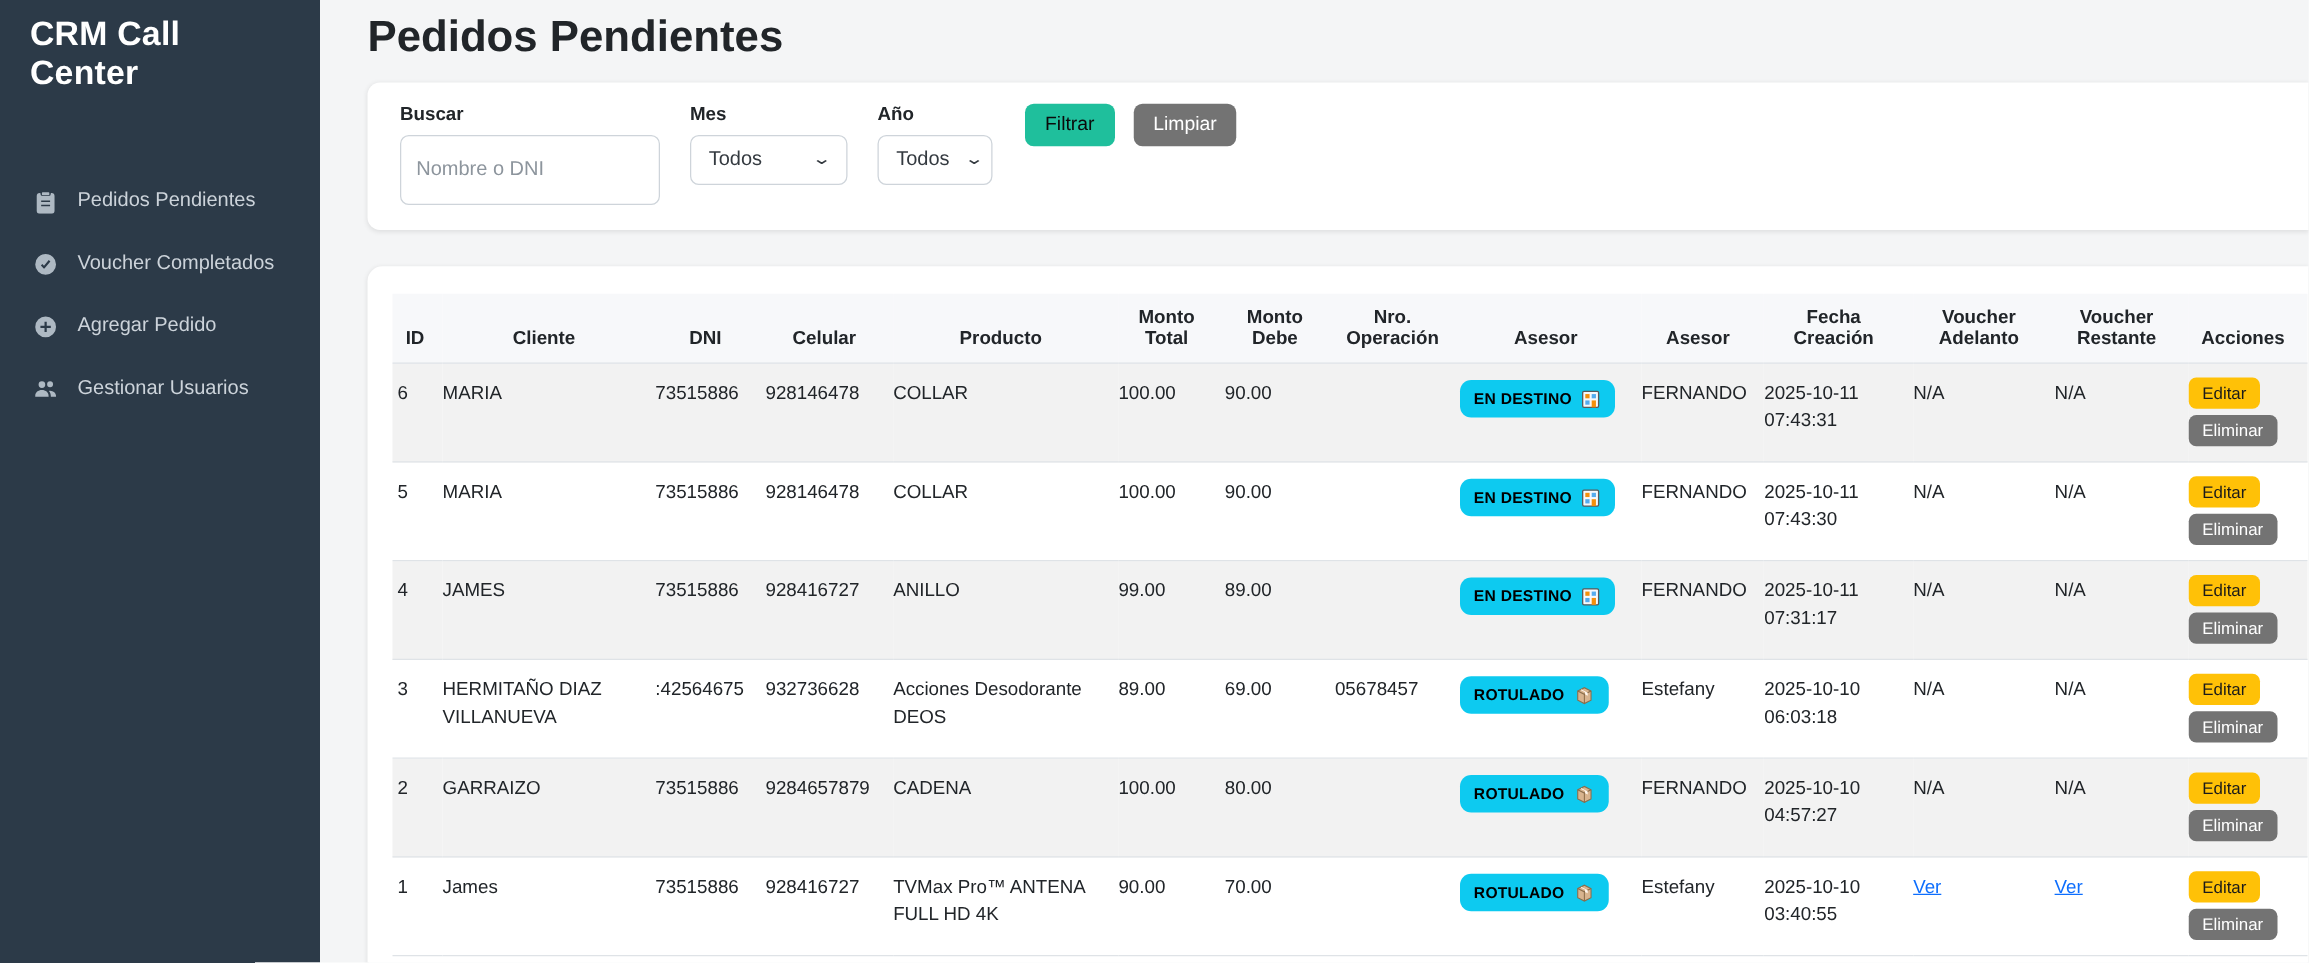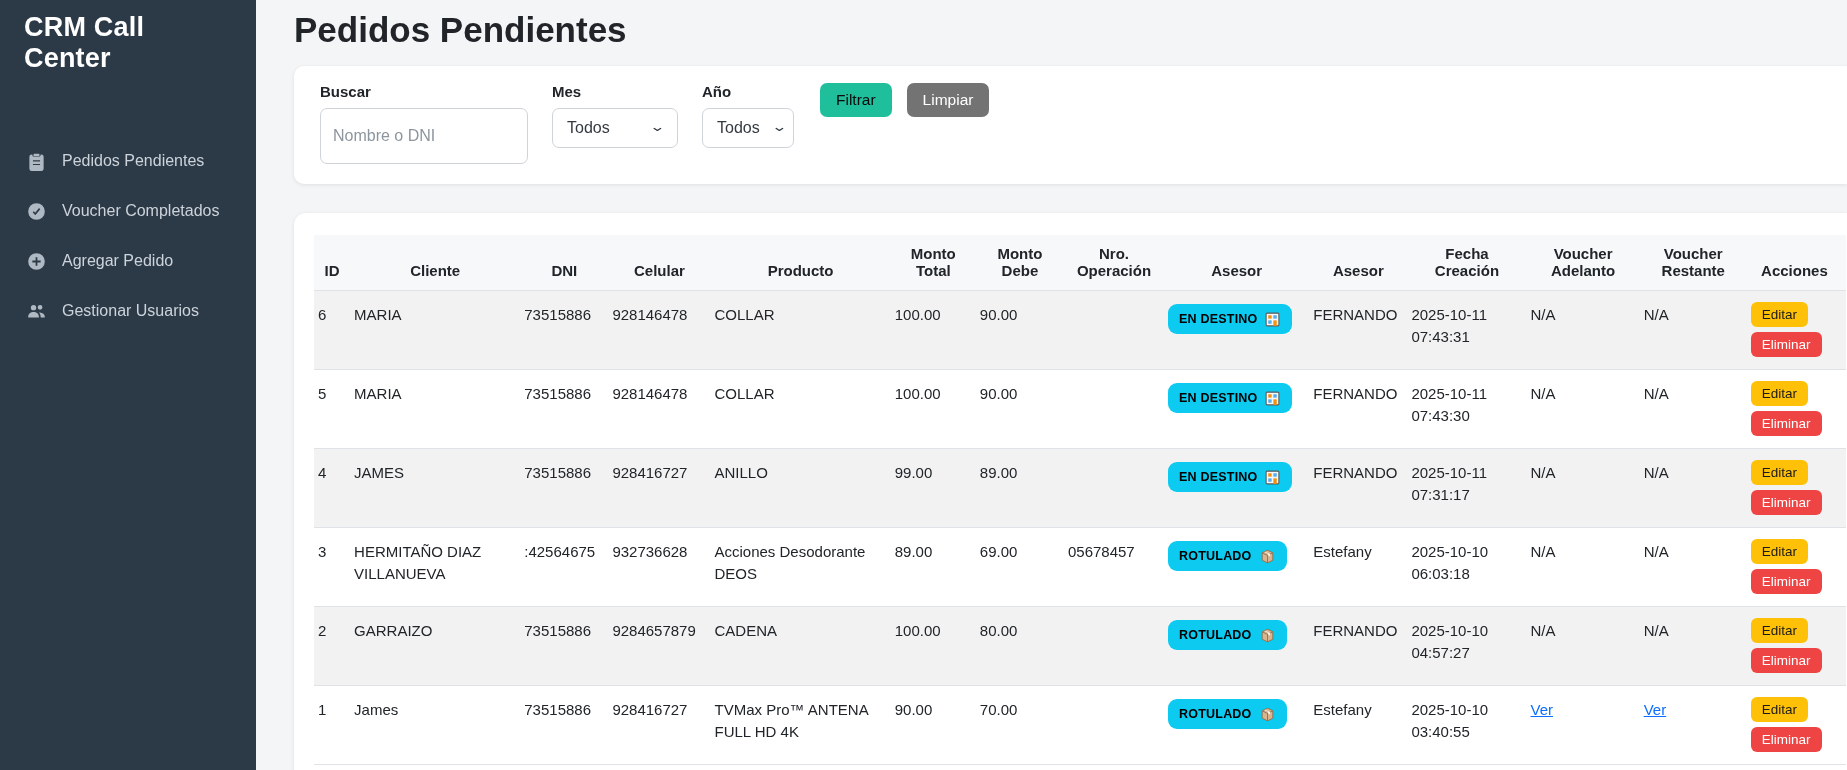--- a/index.html
+++ b/index.html
@@ -86,21 +86,21 @@
   .c-fecha_creacion{width:119px} .c-voucher_adelanto{width:113px}
   .c-voucher_restante{width:107px} .c-acciones{width:95px}
   .badge {
     display:inline-flex; align-items:center; gap:7px;
     background:#0dcaf0; color:#000; font-weight:bold; font-size:12.5px;
     border-radius:9px; padding:6px 11px; letter-spacing:.2px; white-space:nowrap;
   }
   .badge svg { width:17px; height:17px; }
   .actions { display:flex; flex-direction:column; gap:5px; align-items:flex-start; margin-top:-2px; }
   .btn-edit { background:#ffc107; color:#1a1a1a; font-size:13.5px; padding:5px 11px; border-radius:6px;text-align:center; }
-  .btn-delete { background:#ef4444; color:#ffffff; font-size:13.5px; padding:5px 11px; border-radius:6px; }
+  .btn-delete { background:#737373; color:#ffffff; font-size:13.5px; padding:5px 11px; border-radius:6px; }
   .ver-link { color:#0d6efd; text-decoration:underline; font-size:15px; cursor:pointer; }
 </style>
 </head>
 <body>
 
 <aside class="sidebar">
   <div class="sidebar-title">CRM Call Center</div>
   <ul class="sidebar-nav" id="sidebar-nav">
       <li class="sidebar-item">
         <span class="s-icon">

